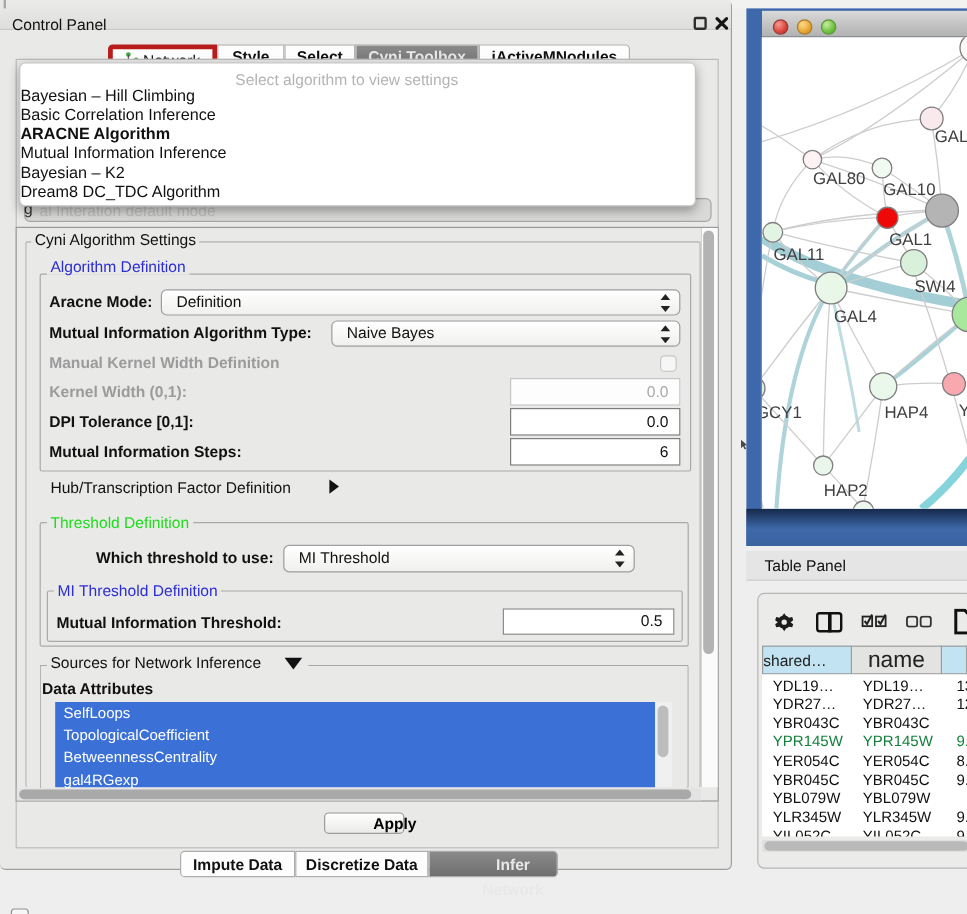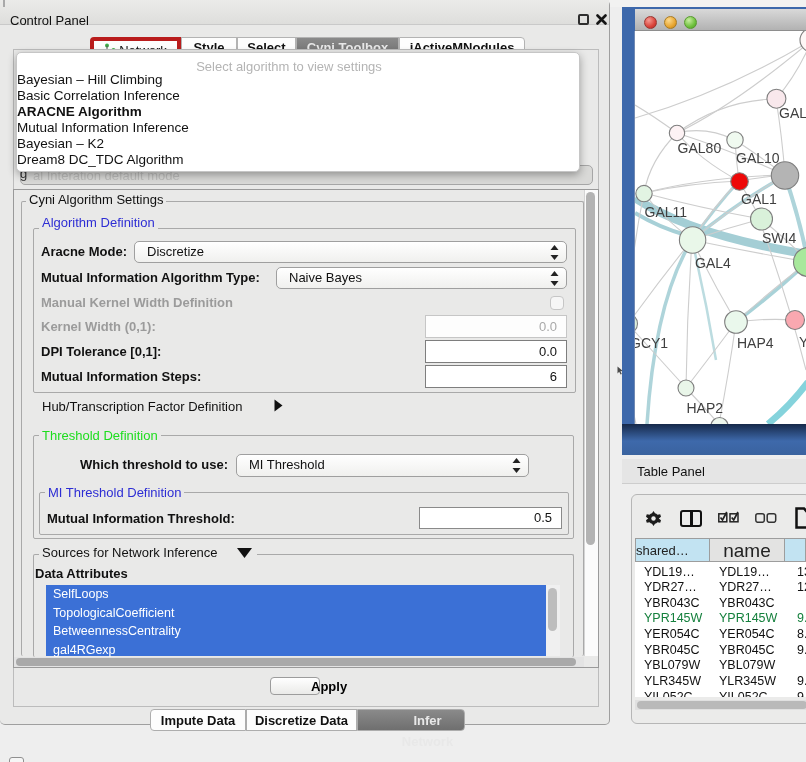--- a/index.html
+++ b/index.html
@@ -60,21 +60,21 @@
 <div class="abs" style="left:16px;top:658px;width:560px;height:8px;background:#a9a9a9;border-radius:4px;"></div>
 
 <div class="group" style="left:21px;top:201px;width:561px;height:454px;border-bottom:none;"></div>
 <div class="gtitle lbl" style="left:26px;top:193px;">Cyni Algorithm Settings</div>
 
 <div class="group" style="left:33px;top:228px;width:541px;height:163px;"></div>
 <div class="gtitle" style="left:39px;top:216px;color:#2d2dd4;">Algorithm Definition</div>
 
 <div class="abs lbl bold" style="left:41px;top:244px;">Aracne Mode:</div>
 <div class="combo" style="left:134px;top:241px;width:431px;height:20px;">
-    <span class="ct">Discretize</span>
+    <span class="ct">Definition</span>
   <svg class="spin" width="9" height="15" viewBox="0 0 9 15">
       <path d="M4.5 0 L8.5 5 L0.5 5 Z" fill="#222"></path>
       <path d="M4.5 15 L8.5 10 L0.5 10 Z" fill="#222"></path>
     </svg>
   </div>
 
 <div class="abs lbl bold" style="left:41px;top:270px;">Mutual Information Algorithm Type:</div>
 <div class="combo" style="left:276px;top:267px;width:289px;height:20px;">
     <span class="ct">Naive Bayes</span>
   <svg class="spin" width="9" height="15" viewBox="0 0 9 15">
@@ -121,21 +121,21 @@
 <div class="gtitle lbl" style="left:39px;top:546px;width:212px;background:#e9e9e8;">Sources for Network Inference</div>
 <svg class="abs" style="left:237px;top:548px;" width="15" height="10" viewBox="0 0 15 10">
     <path d="M0 0 L15 0 L7.5 10 Z" fill="#111"></path>
   </svg>
 <div class="abs lbl bold" style="left:35px;top:566px;">Data Attributes</div>
 
 <div class="abs" style="left:46px;top:585px;width:500px;height:71px;background:#3b70d6;color:#fff;font-size:12.5px;line-height:18.6px;padding-left:7px;box-sizing:border-box;">SelfLoops<br>TopologicalCoefficient<br>BetweennessCentrality<br>gal4RGexp</div>
 <div class="abs" style="left:546px;top:585px;width:14px;height:71px;background:#f0f0f0;"></div>
 <div class="abs" style="left:548px;top:588px;width:9px;height:43px;background:#bdbdbd;border-radius:5px;"></div>
 
-<div class="abs" style="left:270px;top:677px;width:50px;height:18px;border:1px solid #9c9c9c;border-radius:4px;background:linear-gradient(#ffffff,#eaeae8);text-align:center;font-size:13px;font-weight:600;line-height:17px;box-sizing:border-box;padding-left:40px;">Apply</div>
+<div class="abs" style="left:270px;top:677px;width:67px;height:18px;border:1px solid #9c9c9c;border-radius:4px;background:linear-gradient(#ffffff,#eaeae8);text-align:center;font-size:13px;font-weight:600;line-height:17px;box-sizing:border-box;padding-left:40px;">Apply</div>
 
 <div class="abs" id="bottabs">
     <div class="abs" style="left:150px;top:709px;width:96px;height:22px;background:#fdfdfd;color:#111;border:1px solid #adadad;border-radius:4px 0 0 4px;box-sizing:border-box;text-align:center;font-size:13px;font-weight:bold;line-height:21px;">Impute Data</div>
     <div class="abs" style="left:246px;top:709px;width:111px;height:22px;background:#fdfdfd;color:#111;border:1px solid #adadad;border-radius:0;box-sizing:border-box;text-align:center;font-size:13px;font-weight:bold;line-height:21px;">Discretize Data</div>
     <div class="abs" style="left:357px;top:709px;width:108px;height:22px;background:linear-gradient(#8a8a8a,#6f6f6f);color:#e8e8e8;border:1px solid #adadad;border-radius:0 4px 4px 0;box-sizing:border-box;text-align:center;font-size:13px;font-weight:bold;line-height:21px;padding-left:33px;">Infer Network</div>
   </div>
 
 <div class="abs" style="left:9px;top:757px;width:13px;height:10px;border:1px solid #909090;border-radius:3px;background:#f6f6f6;"></div>
 
 <svg class="abs" style="left:616px;top:366px;" width="8" height="10" viewBox="0 0 8 10">

